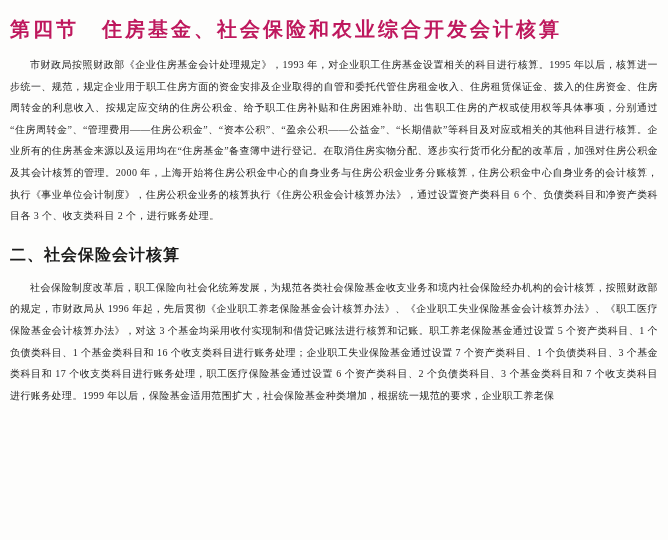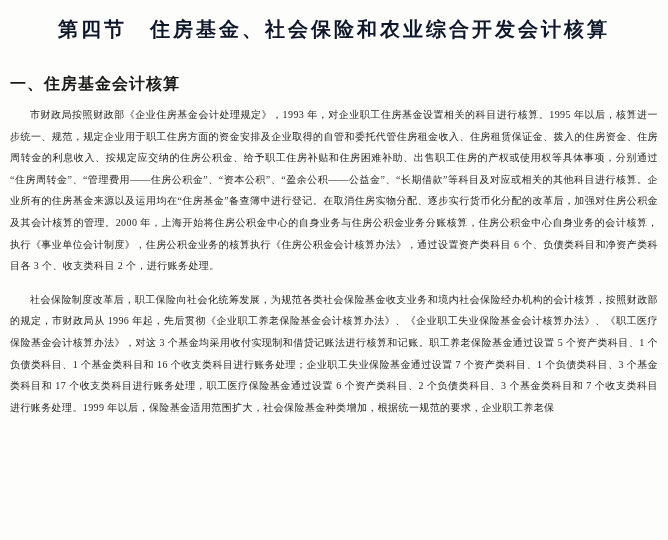--- a/index.html
+++ b/index.html
@@ -13,26 +13,26 @@
     height: 540px;
     box-sizing: border-box;
     padding: 10px 10px 0 10px;
     background: #fdfdfc;
     overflow: hidden;
     color: #1f1f1f;
     font-family: "Liberation Serif", "DejaVu Serif", serif;
   }
   .doc-title {
     margin: 4px 0 0 0;
-    text-align: center;
+    text-align: left;
     font-size: 20px;
     line-height: 30px;
     font-weight: 600;
     letter-spacing: 3px;
-    color: #0f172a;
+    color: #be185d;
     font-family: "Liberation Serif", "DejaVu Serif", serif;
     white-space: nowrap;
   }
   .section-heading {
     margin: 0;
     font-size: 16px;
     line-height: 20px;
     font-weight: 700;
     letter-spacing: 1px;
     color: #1a1a1a;
@@ -52,21 +52,21 @@
   .body-paragraph.second { margin-top: 12px; }
 </style>
 </head>
 <body>
 
 <div class="page">
 
   <h1 class="doc-title">第四节　住房基金、社会保险和农业综合开发会计核算</h1>
 
   <section>
-    <h2 class="section-heading first">一、住房基金会计核算</h2>
     <p class="body-paragraph">市财政局按照财政部《企业住房基金会计处理规定》，1993 年，对企业职工住房基金设置相关的科目进行核算。1995 年以后，核算进一步统一、规范，规定企业用于职工住房方面的资金安排及企业取得的自管和委托代管住房租金收入、住房租赁保证金、拨入的住房资金、住房周转金的利息收入、按规定应交纳的住房公积金、给予职工住房补贴和住房困难补助、出售职工住房的产权或使用权等具体事项，分别通过“住房周转金”、“管理费用——住房公积金”、“资本公积”、“盈余公积——公益金”、“长期借款”等科目及对应或相关的其他科目进行核算。企业所有的住房基金来源以及运用均在“住房基金”备查簿中进行登记。在取消住房实物分配、逐步实行货币化分配的改革后，加强对住房公积金及其会计核算的管理。2000 年，上海开始将住房公积金中心的自身业务与住房公积金业务分账核算，住房公积金中心自身业务的会计核算，执行《事业单位会计制度》，住房公积金业务的核算执行《住房公积金会计核算办法》，通过设置资产类科目 6 个、负债类科目和净资产类科目各 3 个、收支类科目 2 个，进行账务处理。</p>
   </section>
 
   <section>
+    <h2 class="section-heading second">二、社会保险会计核算</h2>
     <p class="body-paragraph second">社会保险制度改革后，职工保险向社会化统筹发展，为规范各类社会保险基金收支业务和境内社会保险经办机构的会计核算，按照财政部的规定，市财政局从 1996 年起，先后贯彻《企业职工养老保险基金会计核算办法》、《企业职工失业保险基金会计核算办法》、《职工医疗保险基金会计核算办法》，对这 3 个基金均采用收付实现制和借贷记账法进行核算和记账。职工养老保险基金通过设置 5 个资产类科目、1 个负债类科目、1 个基金类科目和 16 个收支类科目进行账务处理；企业职工失业保险基金通过设置 7 个资产类科目、1 个负债类科目、3 个基金类科目和 17 个收支类科目进行账务处理，职工医疗保险基金通过设置 6 个资产类科目、2 个负债类科目、3 个基金类科目和 7 个收支类科目进行账务处理。1999 年以后，保险基金适用范围扩大，社会保险基金种类增加，根据统一规范的要求，企业职工养老保</p>
   </section>
 
 </div>
 
 </body></html>

